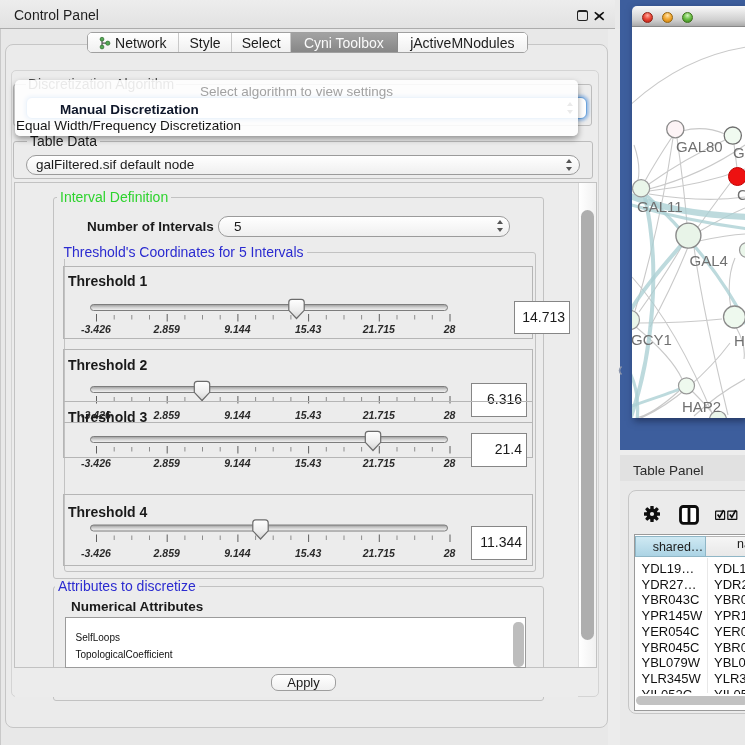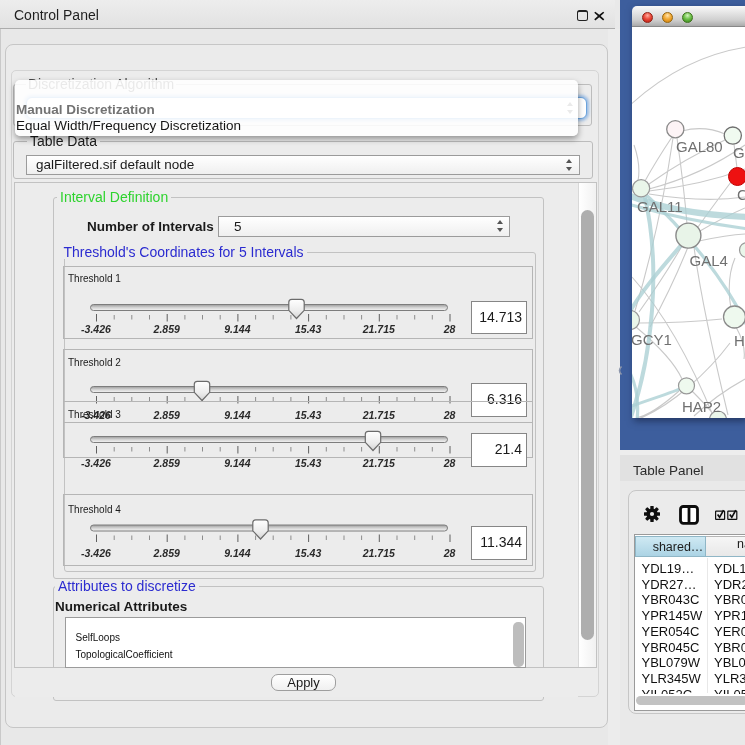--- a/index.html
+++ b/index.html
@@ -2,26 +2,26 @@
 <html><head>
 <meta charset="utf-8">
 <style>
   * { margin:0; padding:0; box-sizing:border-box; }
   html,body { width:745px; height:745px; overflow:hidden; }
   body { font-family:"Liberation Sans", sans-serif; background:#e9e9e9; }
   #root { position:relative; width:745px; height:745px; overflow:hidden; }
   .abs { position:absolute; }
   .grp { position:absolute; border:1px solid #bcbcbc; border-radius:3px; }
   .grptitle { position:absolute; font-size:14px; background:#ececec; padding:0 3px; line-height:13px; }
-  .combo { position:absolute; background:linear-gradient(#ffffff,#efefef); border:1px solid #9b9b9b; border-radius:0; font-size:13.5px; color:#1a1a1a; }
+  .combo { position:absolute; background:linear-gradient(#ffffff,#efefef); border:1px solid #9b9b9b; border-radius:10px; font-size:13.5px; color:#1a1a1a; }
   .updown { position:absolute; width:7px; height:12px; }
   .updown:before { content:""; position:absolute; left:0; top:0; border-left:3.5px solid transparent; border-right:3.5px solid transparent; border-bottom:4.5px solid #555; }
   .updown:after { content:""; position:absolute; left:0; bottom:0; border-left:3.5px solid transparent; border-right:3.5px solid transparent; border-top:4.5px solid #555; }
   .tpanel { position:absolute; left:62.5px; width:470px; border:1px solid #b5b5b5; }
-  .tlabel { position:absolute; left:4.5px; font-size:10px; font-weight:normal; color:#1a1a1a; }
+  .tlabel { position:absolute; left:4.5px; font-size:14px; font-weight:bold; color:#1a1a1a; }
   .tfield { position:absolute; left:407.5px; width:56px; height:33.5px; background:#fff; border:1px solid #868686; font-size:14px; color:#1a1a1a; text-align:right; padding-right:4px; }
   .slabels { position:absolute; left:0; width:470px; height:12px; font-size:10.5px; font-weight:bold; color:#2a2a2a; }
   .slabels span { position:absolute; transform:translateX(-50%);font-style:italic; }
   .seg { position:absolute; display:flex; background:#fff; border:1px solid #a0a0a0; border-radius:5px; overflow:hidden; }
   .seg > div { display:flex; align-items:center; justify-content:center; font-size:14px; color:#1c1c1c; background:linear-gradient(#ffffff,#f0f0f0); border-right:1px solid #c9c9c9; }
   .seg > div:last-child { border-right:none; }
   .seg > div.sel { background:linear-gradient(#a2a2a2,#878787); color:#fafafa; border-right-color:#8a8a8a; }
 </style>
 </head>
 <body>
@@ -31,33 +31,46 @@
   <div class="abs" style="left:0;top:0;width:615px;height:29px;background:linear-gradient(#ededed,#e2e2e2);border-bottom:1px solid #acacac;"></div>
   <div class="abs" style="left:14px;top:7px;font-size:14px;color:#1f1f1f;">Control Panel</div>
   <div class="abs" style="left:577px;top:10px;width:11px;height:11px;border:1.6px solid #222;border-top-width:2.6px;border-radius:2.5px;"></div>
   <svg class="abs" style="left:594px;top:10.5px;" width="10.5" height="10" viewBox="0 0 12 11">
       <path d="M1.5 0.5 L6 4.2 L10.5 0.5 L11.7 1.8 L7.6 5.5 L11.7 9.2 L10.5 10.5 L6 6.8 L1.5 10.5 L0.3 9.2 L4.4 5.5 L0.3 1.8 Z" fill="#111"></path>
     </svg>
 
   <div class="abs" style="left:5px;top:44px;width:603px;height:684px;background:#ebebeb;border:1px solid #c6c6c6;border-radius:8px;"></div>
   <div class="abs" style="left:11px;top:70px;width:588px;height:627px;background:#ececec;border:1px solid #d4d4d4;border-radius:5px;"></div>
 
+  <div class="seg" style="left:87px;top:32px;width:441px;height:21px;">
+    <div style="width:91px;"><svg width="12" height="14" viewBox="0 0 12 14" style="margin-right:4px;">
+          <path d="M3 3.5 V11 M3 7.2 H8.5" stroke="#555" stroke-width="1.2" fill="none"></path>
+          <circle cx="3" cy="3.2" r="1.9" fill="#55a855" stroke="#2d682d" stroke-width="0.7"></circle>
+          <circle cx="3" cy="11" r="1.9" fill="#55a855" stroke="#2d682d" stroke-width="0.7"></circle>
+          <circle cx="8.8" cy="7.2" r="2.1" fill="#55a855" stroke="#2d682d" stroke-width="0.7"></circle>
+        </svg>Network</div>
+    <div style="width:54px;">Style</div>
+    <div style="width:59px;">Select</div>
+    <div class="sel" style="width:107px;">Cyni Toolbox</div>
+    <div style="width:130px;">jActiveMNodules</div>
+  </div>
 
   <div class="grp" style="left:13px;top:84px;width:579px;height:42px;"></div>
   <div class="abs" style="left:26px;top:76px;font-size:14px;color:#4a4a4a;background:#ececec;padding:0 2px;">Discretization Algorithm</div>
   <div class="abs" style="left:26px;top:97px;width:561px;height:22px;background:#fff;border:1.5px solid #6ba3dc;border-radius:6px;box-shadow:0 0 3px 2px rgba(90,150,220,0.55);"></div>
   <div class="updown" style="left:567px;top:102px;"></div>
 
   <div class="grp" style="left:13px;top:141px;width:580px;height:38px;"></div>
   <div class="grptitle" style="left:27px;top:135px;color:#1c1c1c;">Table Data</div>
   <div class="combo" style="left:26px;top:155px;width:554px;height:20px;line-height:18px;padding-left:9px;">galFiltered.sif default node</div>
   <div class="updown" style="left:566px;top:159px;"></div>
 
   <div class="abs" style="left:15px;top:80px;width:563px;height:56px;background:rgba(255,255,255,0.88);border-radius:5px;box-shadow:0 3px 6px rgba(0,0,0,0.38);"></div>
-  <div class="abs" style="left:16px;top:102px;font-size:13.5px;font-weight:bold;color:#737373;">Manual Discretization</div>
+  <div class="abs" style="left:15px;top:83.5px;width:563px;text-align:center;font-size:13.5px;color:#a2a2a2;">Select algorithm to view settings</div>
+  <div class="abs" style="left:16px;top:102px;font-size:13.5px;font-weight:bold;color:#0f172a;padding-left:44px;">Manual Discretization</div>
   <div class="abs" style="left:16px;top:118px;font-size:13.5px;color:#141414;">Equal Width/Frequency Discretization</div>
 
   <div class="abs" style="left:14px;top:182px;width:583px;height:486px;background:#ececec;border:1px solid #c2c2c2;"></div>
   <div class="abs" style="left:578px;top:183px;width:18px;height:484px;background:linear-gradient(90deg,#ffffff,#f1f1f1);border-left:1px solid #d8d8d8;"></div>
   <div class="abs" style="left:580.5px;top:210px;width:13px;height:430px;background:#aeaeae;border-radius:7px;"></div>
 
   <div class="grp" style="left:53px;top:197px;width:491px;height:382px;border-color:#c2c2c2;"></div>
   <div class="grptitle" style="left:57px;top:191px;color:#2ed32e;">Interval Definition</div>
 
   <div class="abs" style="left:87px;top:219px;font-size:13.5px;font-weight:bold;color:#1a1a1a;">Number of Intervals</div>
@@ -88,21 +101,21 @@
 <path d="M224.8 35.3 Q224.8 32.3 227.8 32.3 H237.2 Q240.2 32.3 240.2 35.3 V43.3 L232.5 51.5 L224.8 43.3 Z" fill="url(#th1)" stroke="#6b6b6b" stroke-width="1.2"></path>
 </svg>
 <div class="slabels" style="top:56.5px;">
 <span style="left:32.5px;">-3.426</span>
 <span style="left:103.2px;">2.859</span>
 <span style="left:173.9px;">9.144</span>
 <span style="left:244.6px;">15.43</span>
 <span style="left:315.3px;">21.715</span>
 <span style="left:386.0px;">28</span>
 </div>
-<div class="tfield" style="top:34.0px;line-height:31px;">14.713</div>
+<div class="tfield" style="top:34.0px;line-height:31px;margin-left:43px;">14.713</div>
 </div>
 <div class="tpanel" style="top:342.0px;height:73.5px;margin-top:7px;">
 <div class="tlabel" style="top:6.5px;">Threshold 2</div>
 <svg class="abs" style="left:0;top:0;" width="470" height="73.5" viewBox="0 0 470 73.5">
 <defs>
           <linearGradient id="trk2" x1="0" y1="0" x2="0" y2="1">
             <stop offset="0" stop-color="#9b9b9b"></stop>
             <stop offset="0.5" stop-color="#d2d2d2"></stop>
             <stop offset="1" stop-color="#f6f6f6"></stop>
           </linearGradient>
@@ -183,21 +196,21 @@
 <span style="left:173.9px;">9.144</span>
 <span style="left:244.6px;">15.43</span>
 <span style="left:315.3px;">21.715</span>
 <span style="left:386.0px;">28</span>
 </div>
 <div class="tfield" style="top:31.0px;line-height:31px;">11.344</div>
 </div>
 
   <div class="grp" style="left:53px;top:586px;width:491px;height:115px;border-color:#c2c2c2;"></div>
   <div class="grptitle" style="left:55px;top:580px;color:#2b2bd0;">Attributes to discretize</div>
-  <div class="abs" style="left:55px;top:599px;font-size:13.5px;font-weight:bold;color:#1a1a1a;">Numerical Attributes</div>
+  <div class="abs" style="left:71px;top:599px;font-size:13.5px;font-weight:bold;color:#1a1a1a;">Numerical Attributes</div>
   <div class="abs" style="left:64.5px;top:617px;width:461.5px;height:51px;background:#fff;border:1px solid #9b9b9b;overflow:hidden;">
     <div style="position:absolute;left:10px;top:11px;font-size:10px;color:#111;line-height:17.3px;">SelfLoops<br>TopologicalCoefficient<br>BetweennessCentrality</div>
     <div style="position:absolute;right:1.5px;top:4px;width:11px;height:45px;background:#bdbdbd;border-radius:5px;"></div>
   </div>
 
   <div class="abs" style="left:15px;top:668px;width:563px;height:29px;background:#ececec;"></div>
 
   <div class="abs" style="left:271px;top:674px;width:65px;height:16.5px;background:linear-gradient(#ffffff,#f0f0f0);border:1px solid #9e9e9e;border-radius:7px;font-size:13px;color:#1a1a1a;text-align:center;line-height:15px;">Apply</div>
 
 

